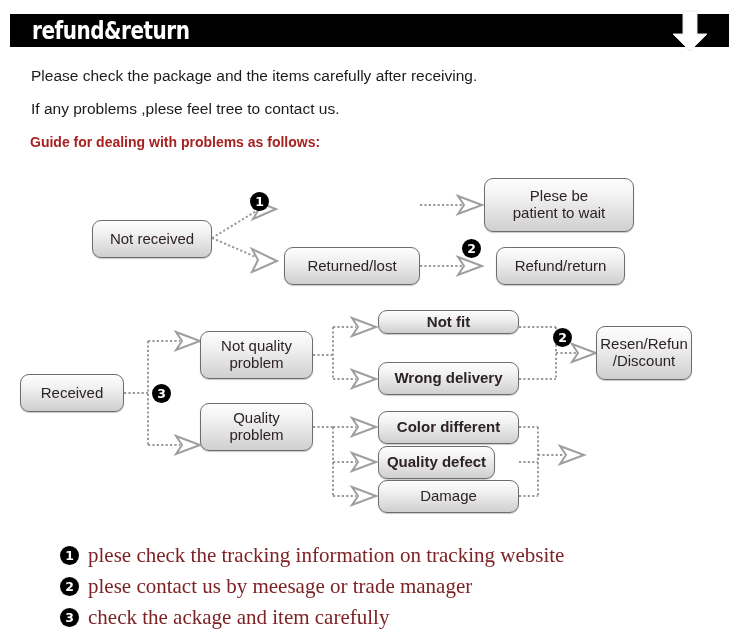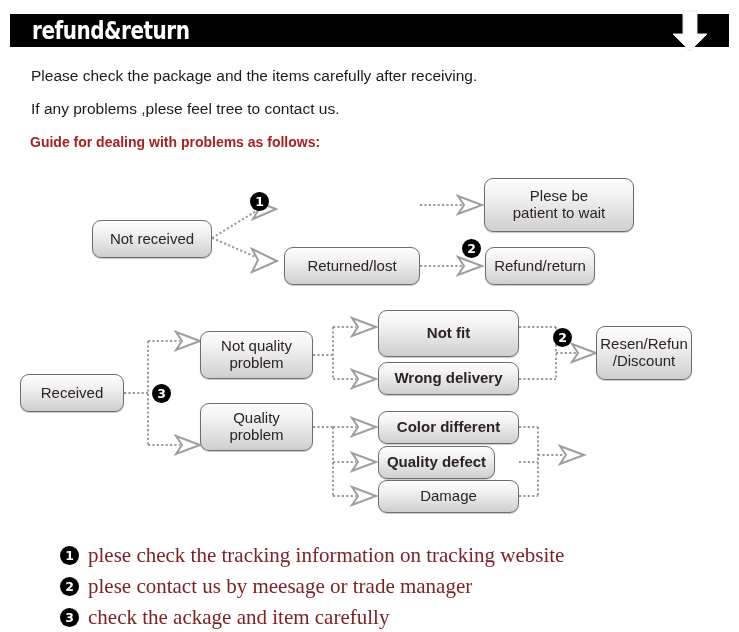--- a/index.html
+++ b/index.html
@@ -209,31 +209,31 @@
   </svg>
 
   <div class="node" style="left:92px;  top:220px; width:120px; height:38px;">Not received</div>
 
 
   <div class="node" style="left:284px; top:247px; width:136px; height:38px;">Returned/lost</div>
 
   <div class="node" style="left:484px; top:178px; width:150px; height:54px; white-space:pre-line;">Plese be
 patient to wait</div>
 
-  <div class="node" style="left:485px; top:247px; width:110px; height:38px;">Refund/return</div>
+  <div class="node" style="left:496px; top:247px; width:129px; height:38px;">Refund/return</div>
 
   <div class="node" style="left:20px;  top:374px; width:104px; height:38px;">Received</div>
 
   <div class="node" style="left:200px; top:331px; width:113px; height:48px; white-space:pre-line;">Not quality
 problem</div>
 
   <div class="node" style="left:200px; top:403px; width:113px; height:48px; white-space:pre-line;">Quality
 problem</div>
 
-  <div class="node b" style="left:378px; top:310px; width:141px; height:47px;">Not fit</div>
+  <div class="node b" style="left:378px; top:310px; width:141px; height:24px;">Not fit</div>
 
   <div class="node b" style="left:378px; top:362px; width:141px; height:33px;">Wrong delivery</div>
 
   <div class="node b" style="left:378px; top:411px; width:141px; height:33px;">Color different</div>
 
   <div class="node b" style="left:378px; top:446px; width:117px; height:33px;">Quality defect</div>
 
   <div class="node" style="left:378px; top:480px; width:141px; height:33px;">Damage</div>
 
   <div class="node" style="left:596px; top:326px; width:96px; height:54px; white-space:pre-line;">Resen/Refun

